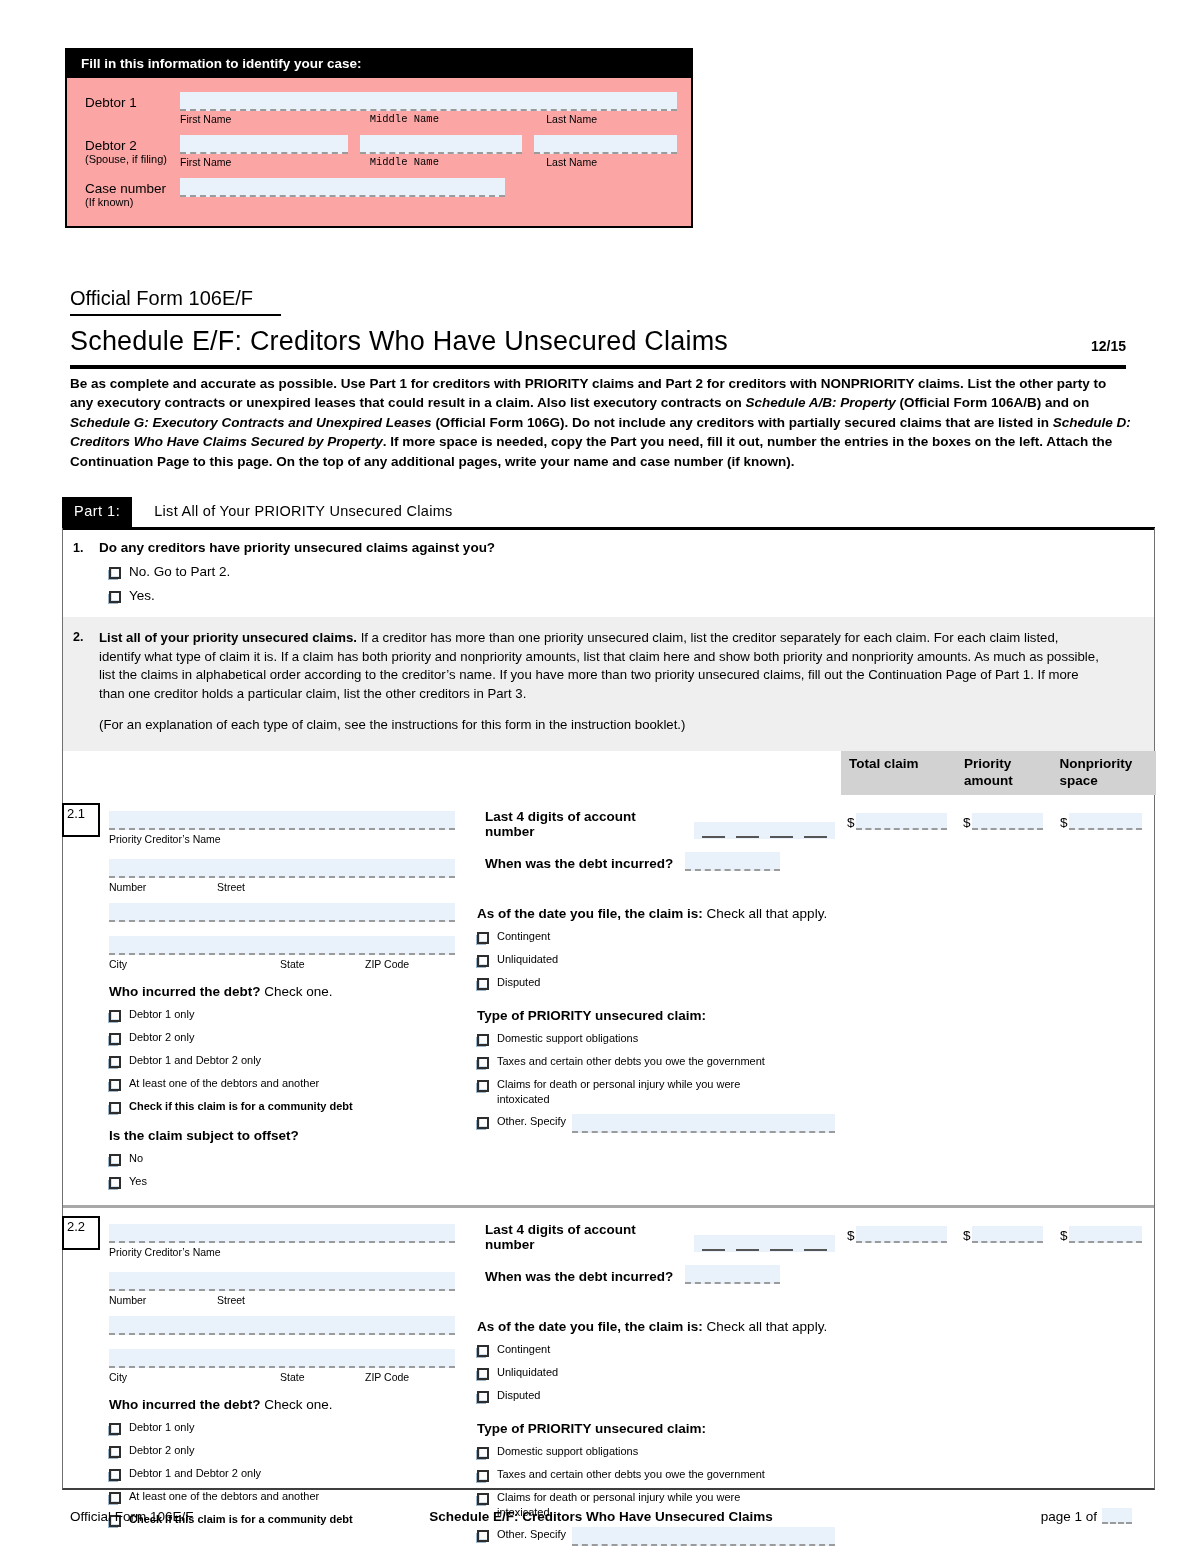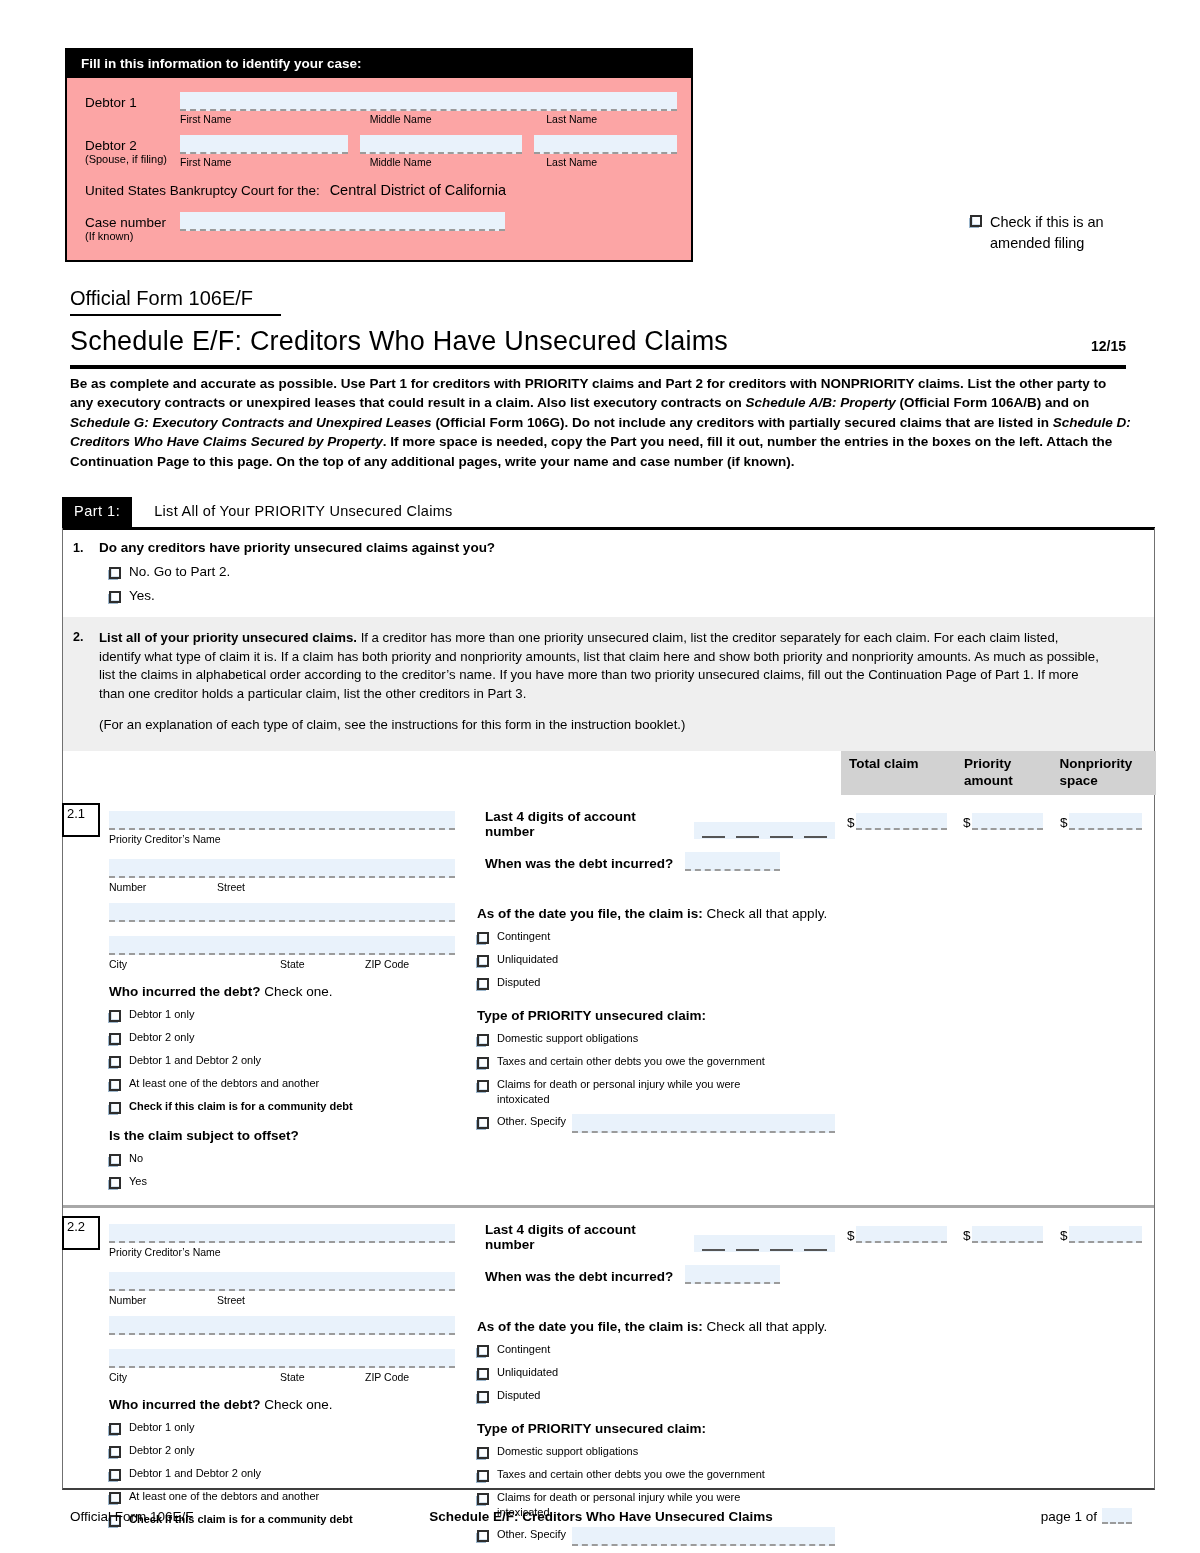--- a/index.html
+++ b/index.html
@@ -22,21 +22,21 @@
   .case-box-body { padding:14px 14px 16px 18px; }
   .cb-row { display:flex; margin-bottom:10px; }
   .cb-label { width:95px; padding-top:3px; font-size:13.5px; }
   .cb-label .sub { font-size:11px; display:block; }
   .cb-fields { flex:1; }
   .fld {
     background:#e9f2fb; border-bottom:2px dashed #9b9b9b; height:19px;
   }
   .name-labels { display:flex; font-size:10.5px; margin-top:2px; color:#000; }
   .name-labels span:nth-child(1){ flex:1.45; }
-  .name-labels span:nth-child(2){ flex:1.35; }
+  .name-labels span:nth-child(2){ flex:1.35;font-family:Liberation Mono, monospace; }
   .name-labels span:nth-child(3){ flex:1; }
   .three-flds { display:flex; gap:12px; }
   .three-flds .fld:nth-child(1){ flex:1.35; }
   .three-flds .fld:nth-child(2){ flex:1.3; }
   .three-flds .fld:nth-child(3){ flex:1.15; }
   .court-row { margin:14px 0 14px 0; font-size:13.5px; }
   .court-value { font-size:14.5px; margin-left:6px; }
   .case-num-fld { width:325px; }
 
   
@@ -192,40 +192,32 @@
             <div class="fld"></div>
             <div class="fld"></div>
           </div>
           <div class="name-labels">
             <span>First Name</span>
             <span>Middle Name</span>
             <span>Last Name</span>
           </div>
         </div>
       </div>
-      <div class="court-row">
-        <span>United States Bankruptcy Court for the:</span>
-        <span class="court-value">Central District of California</span>
-      </div>
       <div class="cb-row" style="margin-bottom:2px;">
         <div class="cb-label">
           <span>Case number</span>
           <span class="sub">(If known)</span>
         </div>
         <div class="cb-fields">
           <div class="fld case-num-fld"></div>
         </div>
       </div>
     </div>
   </div>
 
-  <div class="amended">
-    <span class="chk"></span>
-    <span>Check if this is an amended filing</span>
-  </div>
 
   <div class="form-number">Official Form 106E/F</div>
   <div class="form-title-row">
     <div class="form-title">Schedule E/F: Creditors Who Have Unsecured Claims</div>
     <div class="form-rev">12/15</div>
   </div>
 
   <div class="instructions"><span>Be as complete and accurate as possible. Use Part 1 for creditors with PRIORITY claims and Part 2 for creditors with NONPRIORITY claims. List the other party to any executory contracts or unexpired leases that could result in a claim.  Also list executory contracts on </span><i>Schedule A/B: Property</i><span> (Official Form 106A/B) and on </span><i>Schedule G: Executory Contracts and Unexpired Leases</i><span> (Official Form 106G). Do not include any creditors with partially secured claims that are listed in </span><i>Schedule D: Creditors Who Have Claims Secured by Property</i><span>. If more space is needed, copy the Part you need, fill it out, number the entries in the boxes on the left. Attach the Continuation Page to this page. On the top of any additional pages, write your name and case number (if known).</span></div>
 
   <div class="part-bar">

